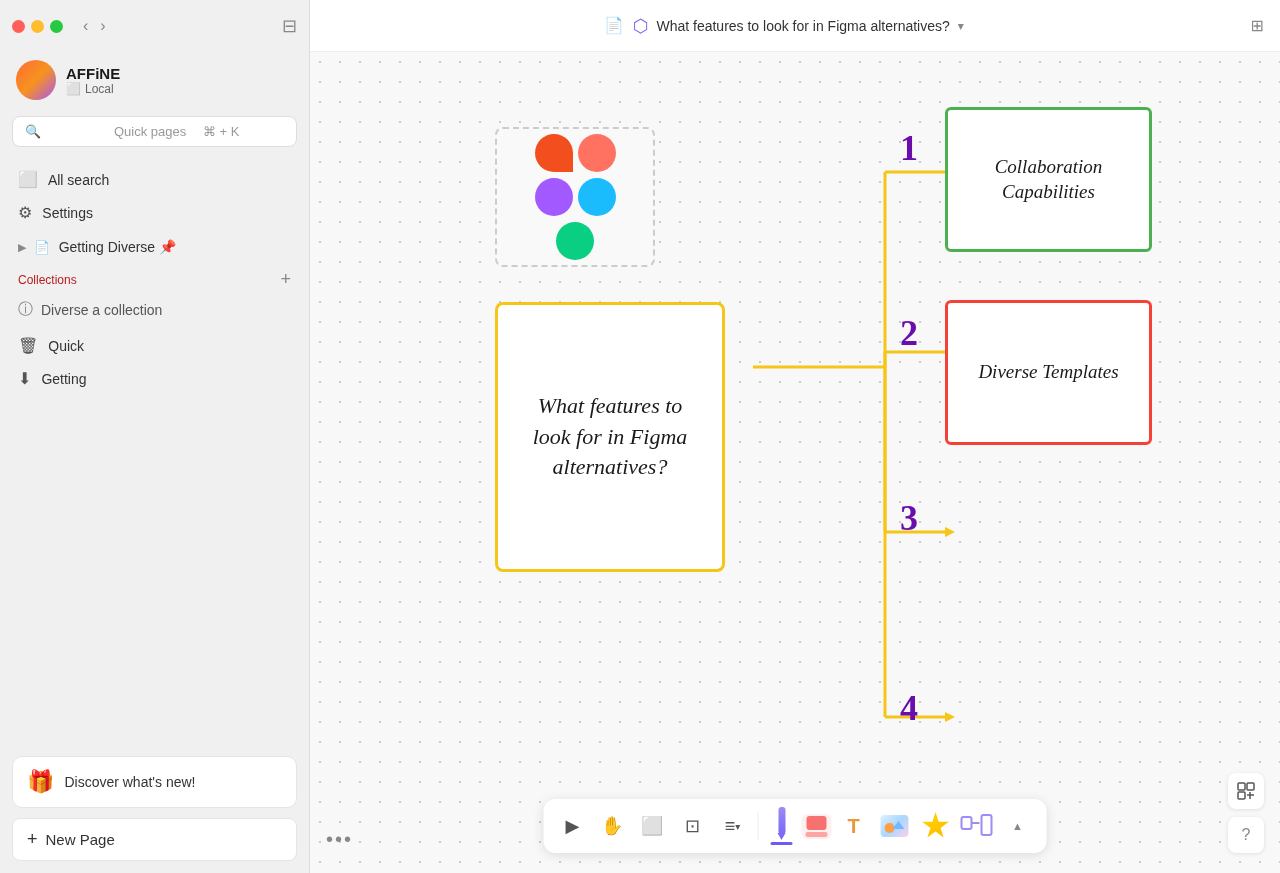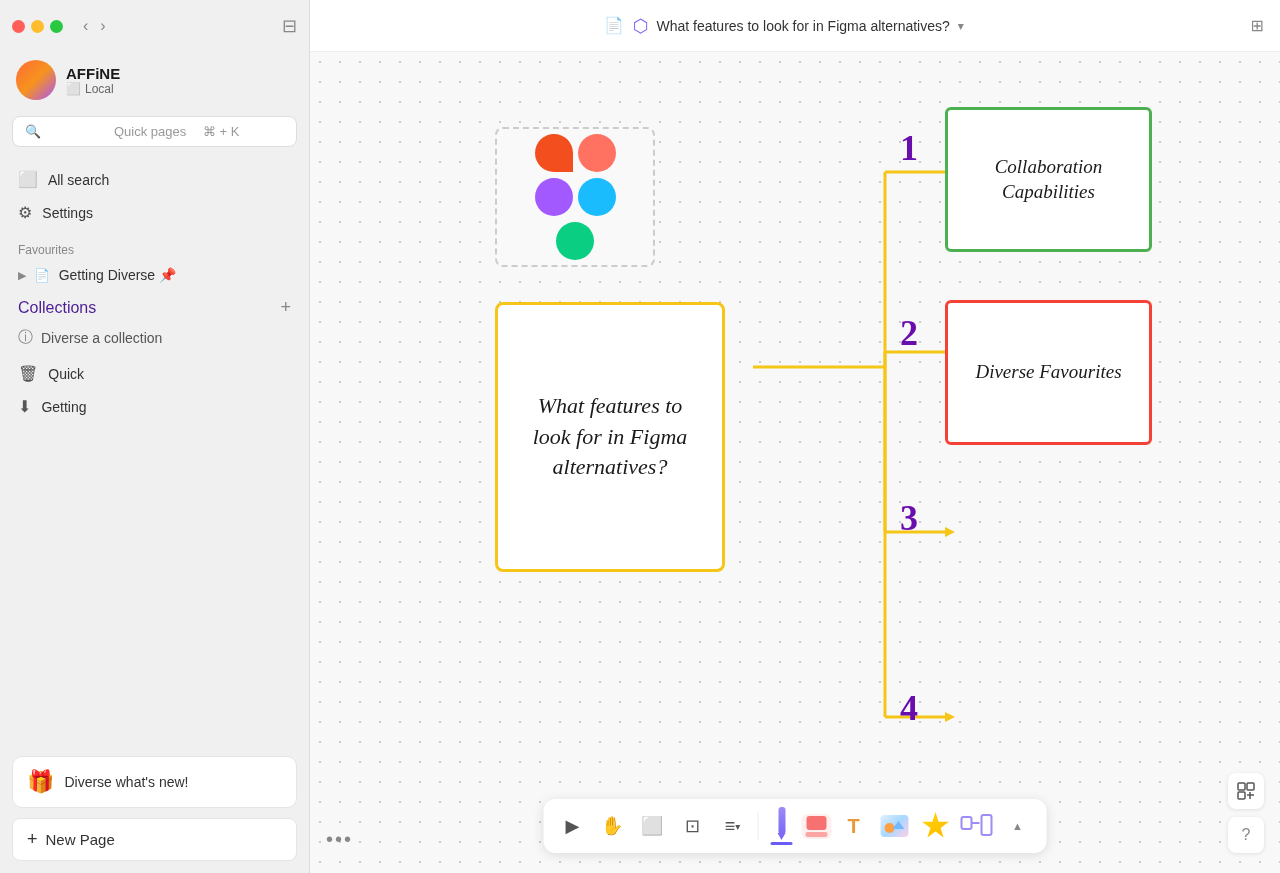--- a/index.html
+++ b/index.html
@@ -97,21 +97,21 @@
       cursor: pointer;
       font-size: 14px;
       color: #333;
       margin: 0 8px;
     }
 
     .collections-header {
       display: flex; align-items: center; justify-content: space-between;
       padding: 8px 18px 4px;
     }
-    .collections-label { font-size: 16px; color: #4c1d95; font-weight: 500; }
+    .collections-label { font-size: 12px; color: #b91c1c; font-weight: 500; }
     .collections-add { background: none; border: none; color: #888; font-size: 18px; cursor: pointer; }
 
     .create-collection {
       display: flex; align-items: center; gap: 8px;
       padding: 6px 10px;
       margin: 0 8px;
       border-radius: 6px;
       cursor: pointer;
       font-size: 14px;
       color: #555;
@@ -369,21 +369,20 @@
     <div class="nav-item">
       <span class="nav-icon">⬜</span>
       <span>All search</span>
     </div>
     <div class="nav-item">
       <span class="nav-icon">⚙</span>
       <span>Settings</span>
     </div>
   </div>
 
-  <div class="section-label">Favourites</div>
   <div class="fav-item">
     <span style="font-size:11px; color:#888;">▶</span>
     <span style="font-size:13px;">📄</span>
     <span>Getting Diverse 📌</span>
   </div>
 
   <div class="collections-header">
     <span class="collections-label">Collections</span>
     <button class="collections-add">+</button>
   </div>
@@ -399,21 +398,21 @@
     </div>
     <div class="nav-item">
       <span class="nav-icon">⬇</span>
       <span>Getting</span>
     </div>
   </div>
 
   <div class="sidebar-bottom">
     <div class="discover-banner">
       <span class="discover-icon">🎁</span>
-      <span class="discover-text">Diverse what's new!</span>
+      <span class="discover-text">Discover what's new!</span>
     </div>
     <button class="new-page-btn">
       <span style="font-size:18px;">+</span>
       <span>New Page</span>
     </button>
   </div>
 </div>
 
 <div class="main-content">
 
@@ -475,21 +474,21 @@
 
     <div class="branch-num" style="left:590px; top:75px; color:#6a0dad; font-size:36px; font-family: 'Comic Sans MS', cursive;">1</div>
 
     <div class="branch-box branch-1" style="left:635px; top:55px; border-color:#4caf50;">
       <div class="branch-text">Collaboration Capabilities</div>
     </div>
 
     <div class="branch-num" style="left:590px; top:260px; color:#6a0dad; font-size:36px; font-family: 'Comic Sans MS', cursive;">2</div>
 
     <div class="branch-box branch-2" style="left:635px; top:248px; border-color:#f44336;">
-      <div class="branch-text">Diverse Favourites</div>
+      <div class="branch-text">Diverse Templates</div>
     </div>
 
     <div class="branch-num" style="left:590px; top:445px; color:#6a0dad; font-size:36px; font-family: 'Comic Sans MS', cursive;">3</div>
 
 
     <div class="branch-num" style="left:590px; top:635px; color:#6a0dad; font-size:36px; font-family: 'Comic Sans MS', cursive;">4</div>
 
 
     <button class="more-btn" style="bottom:22px; left:16px;">•••</button>
 

